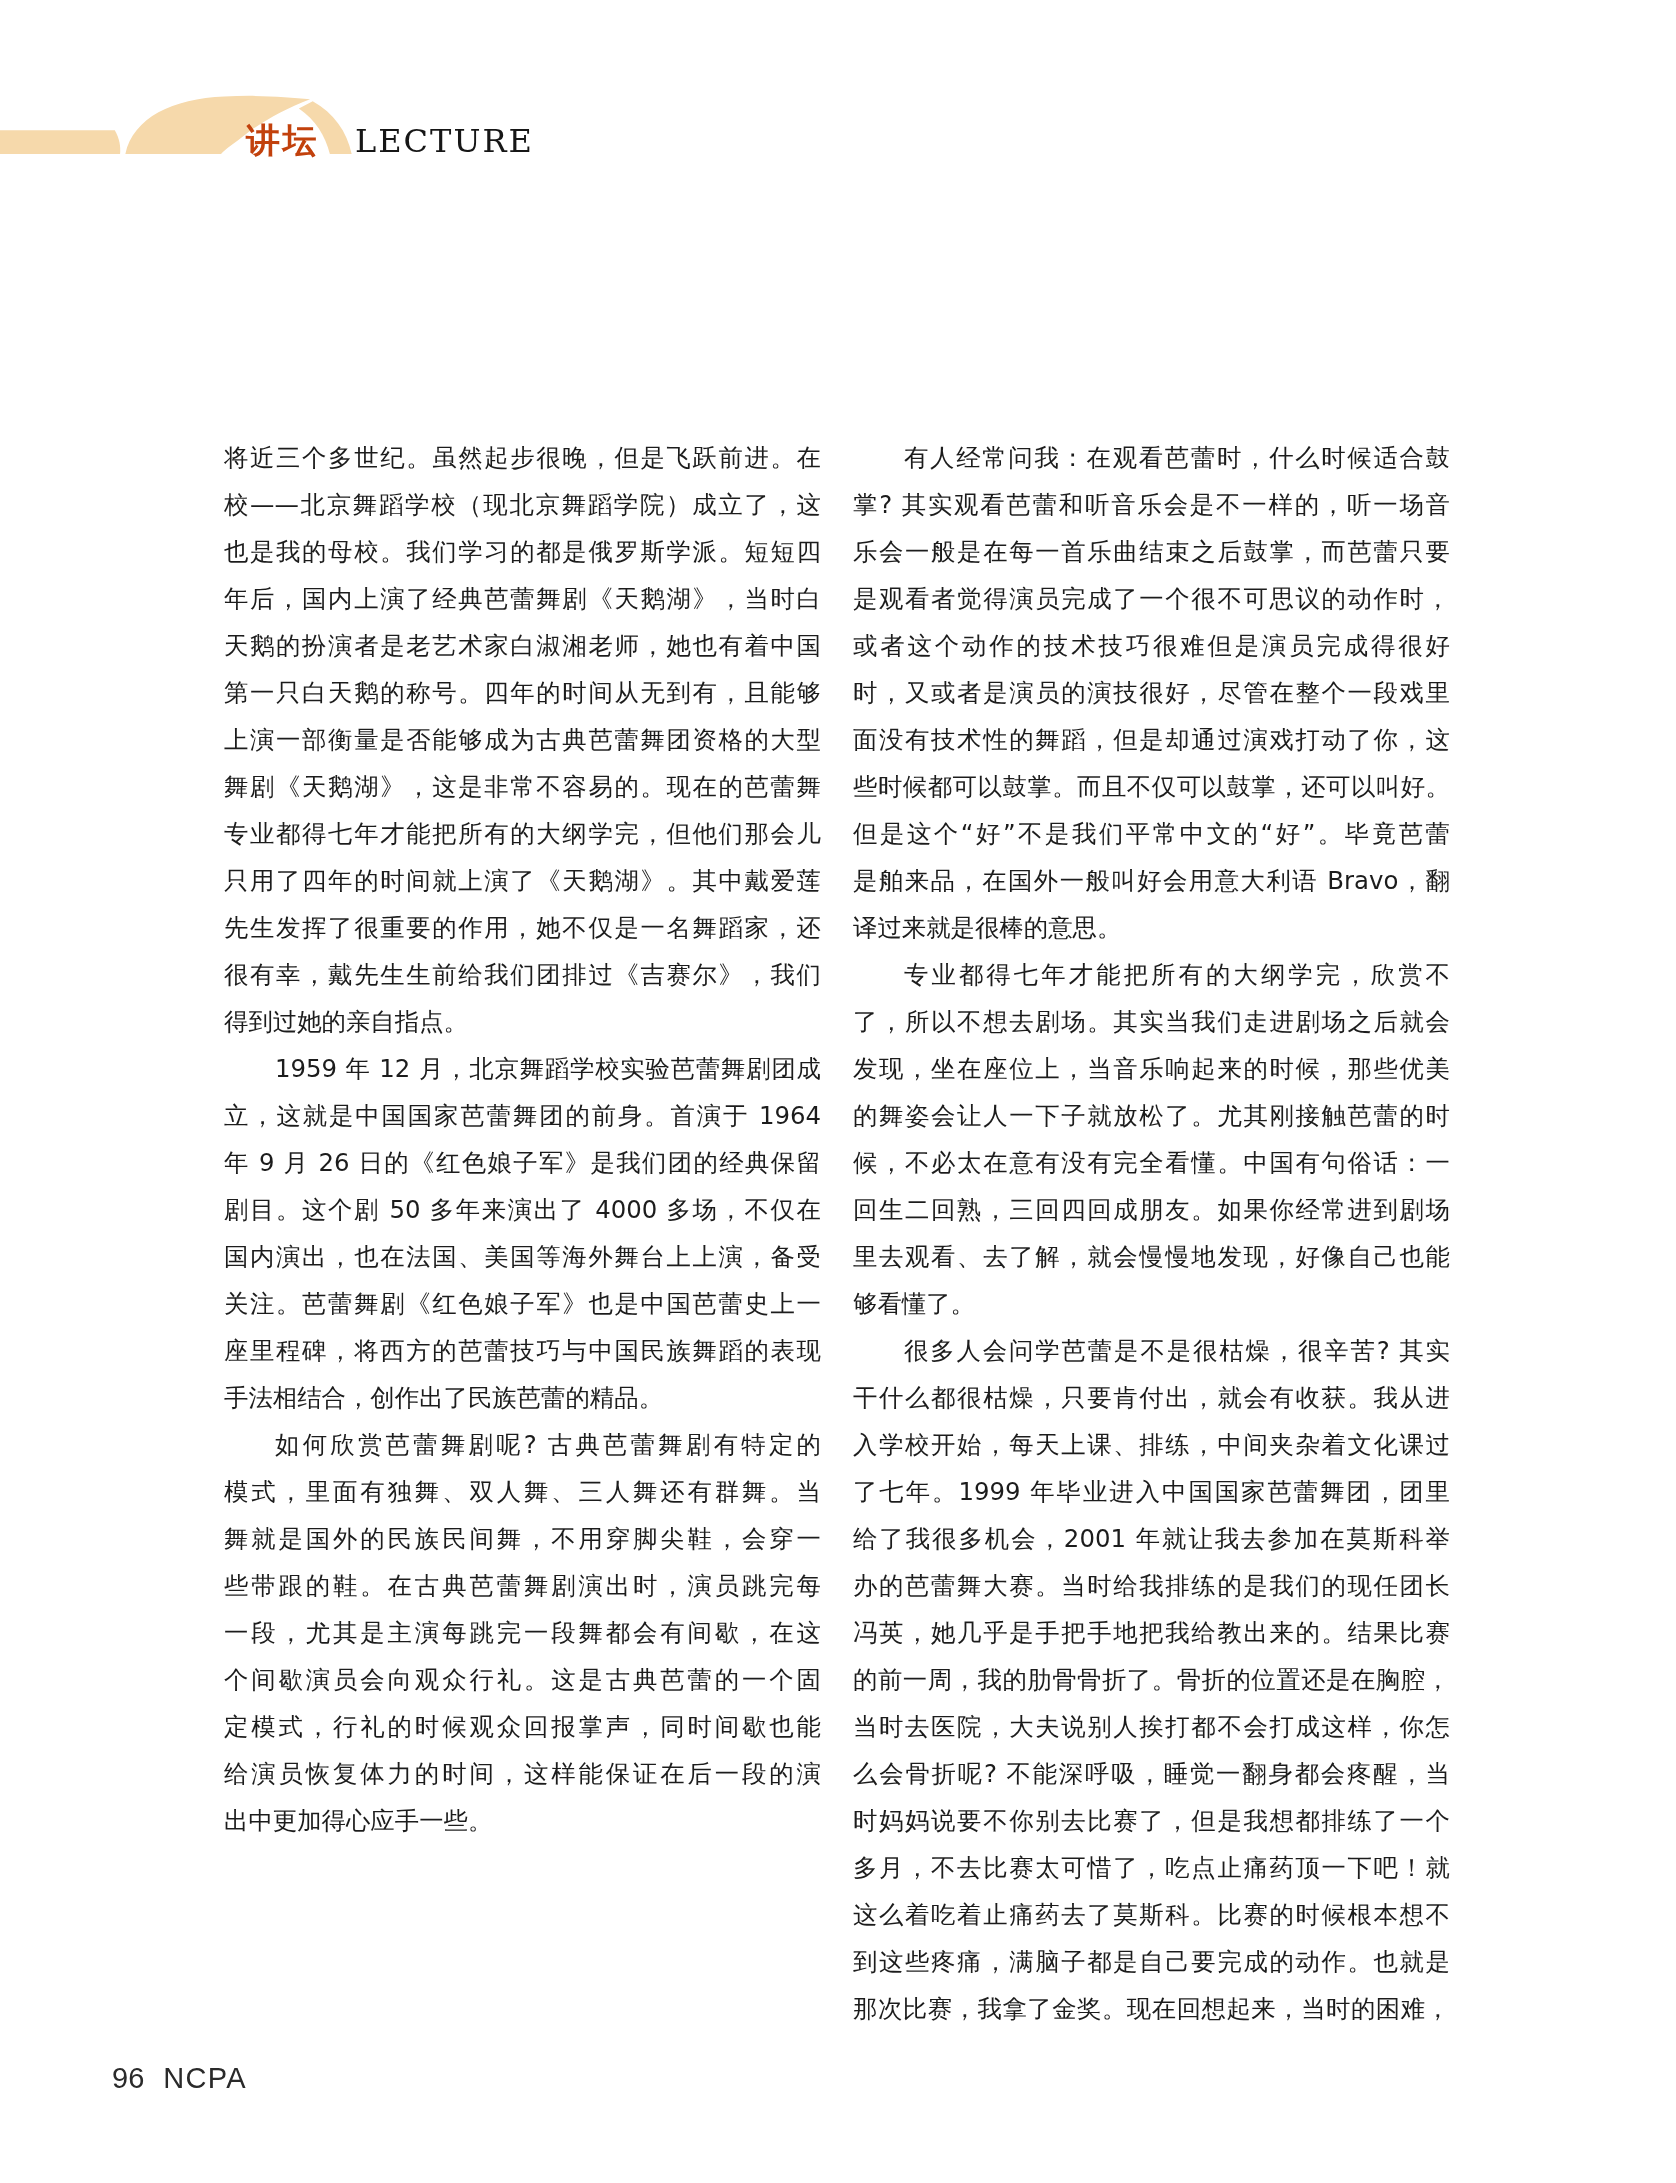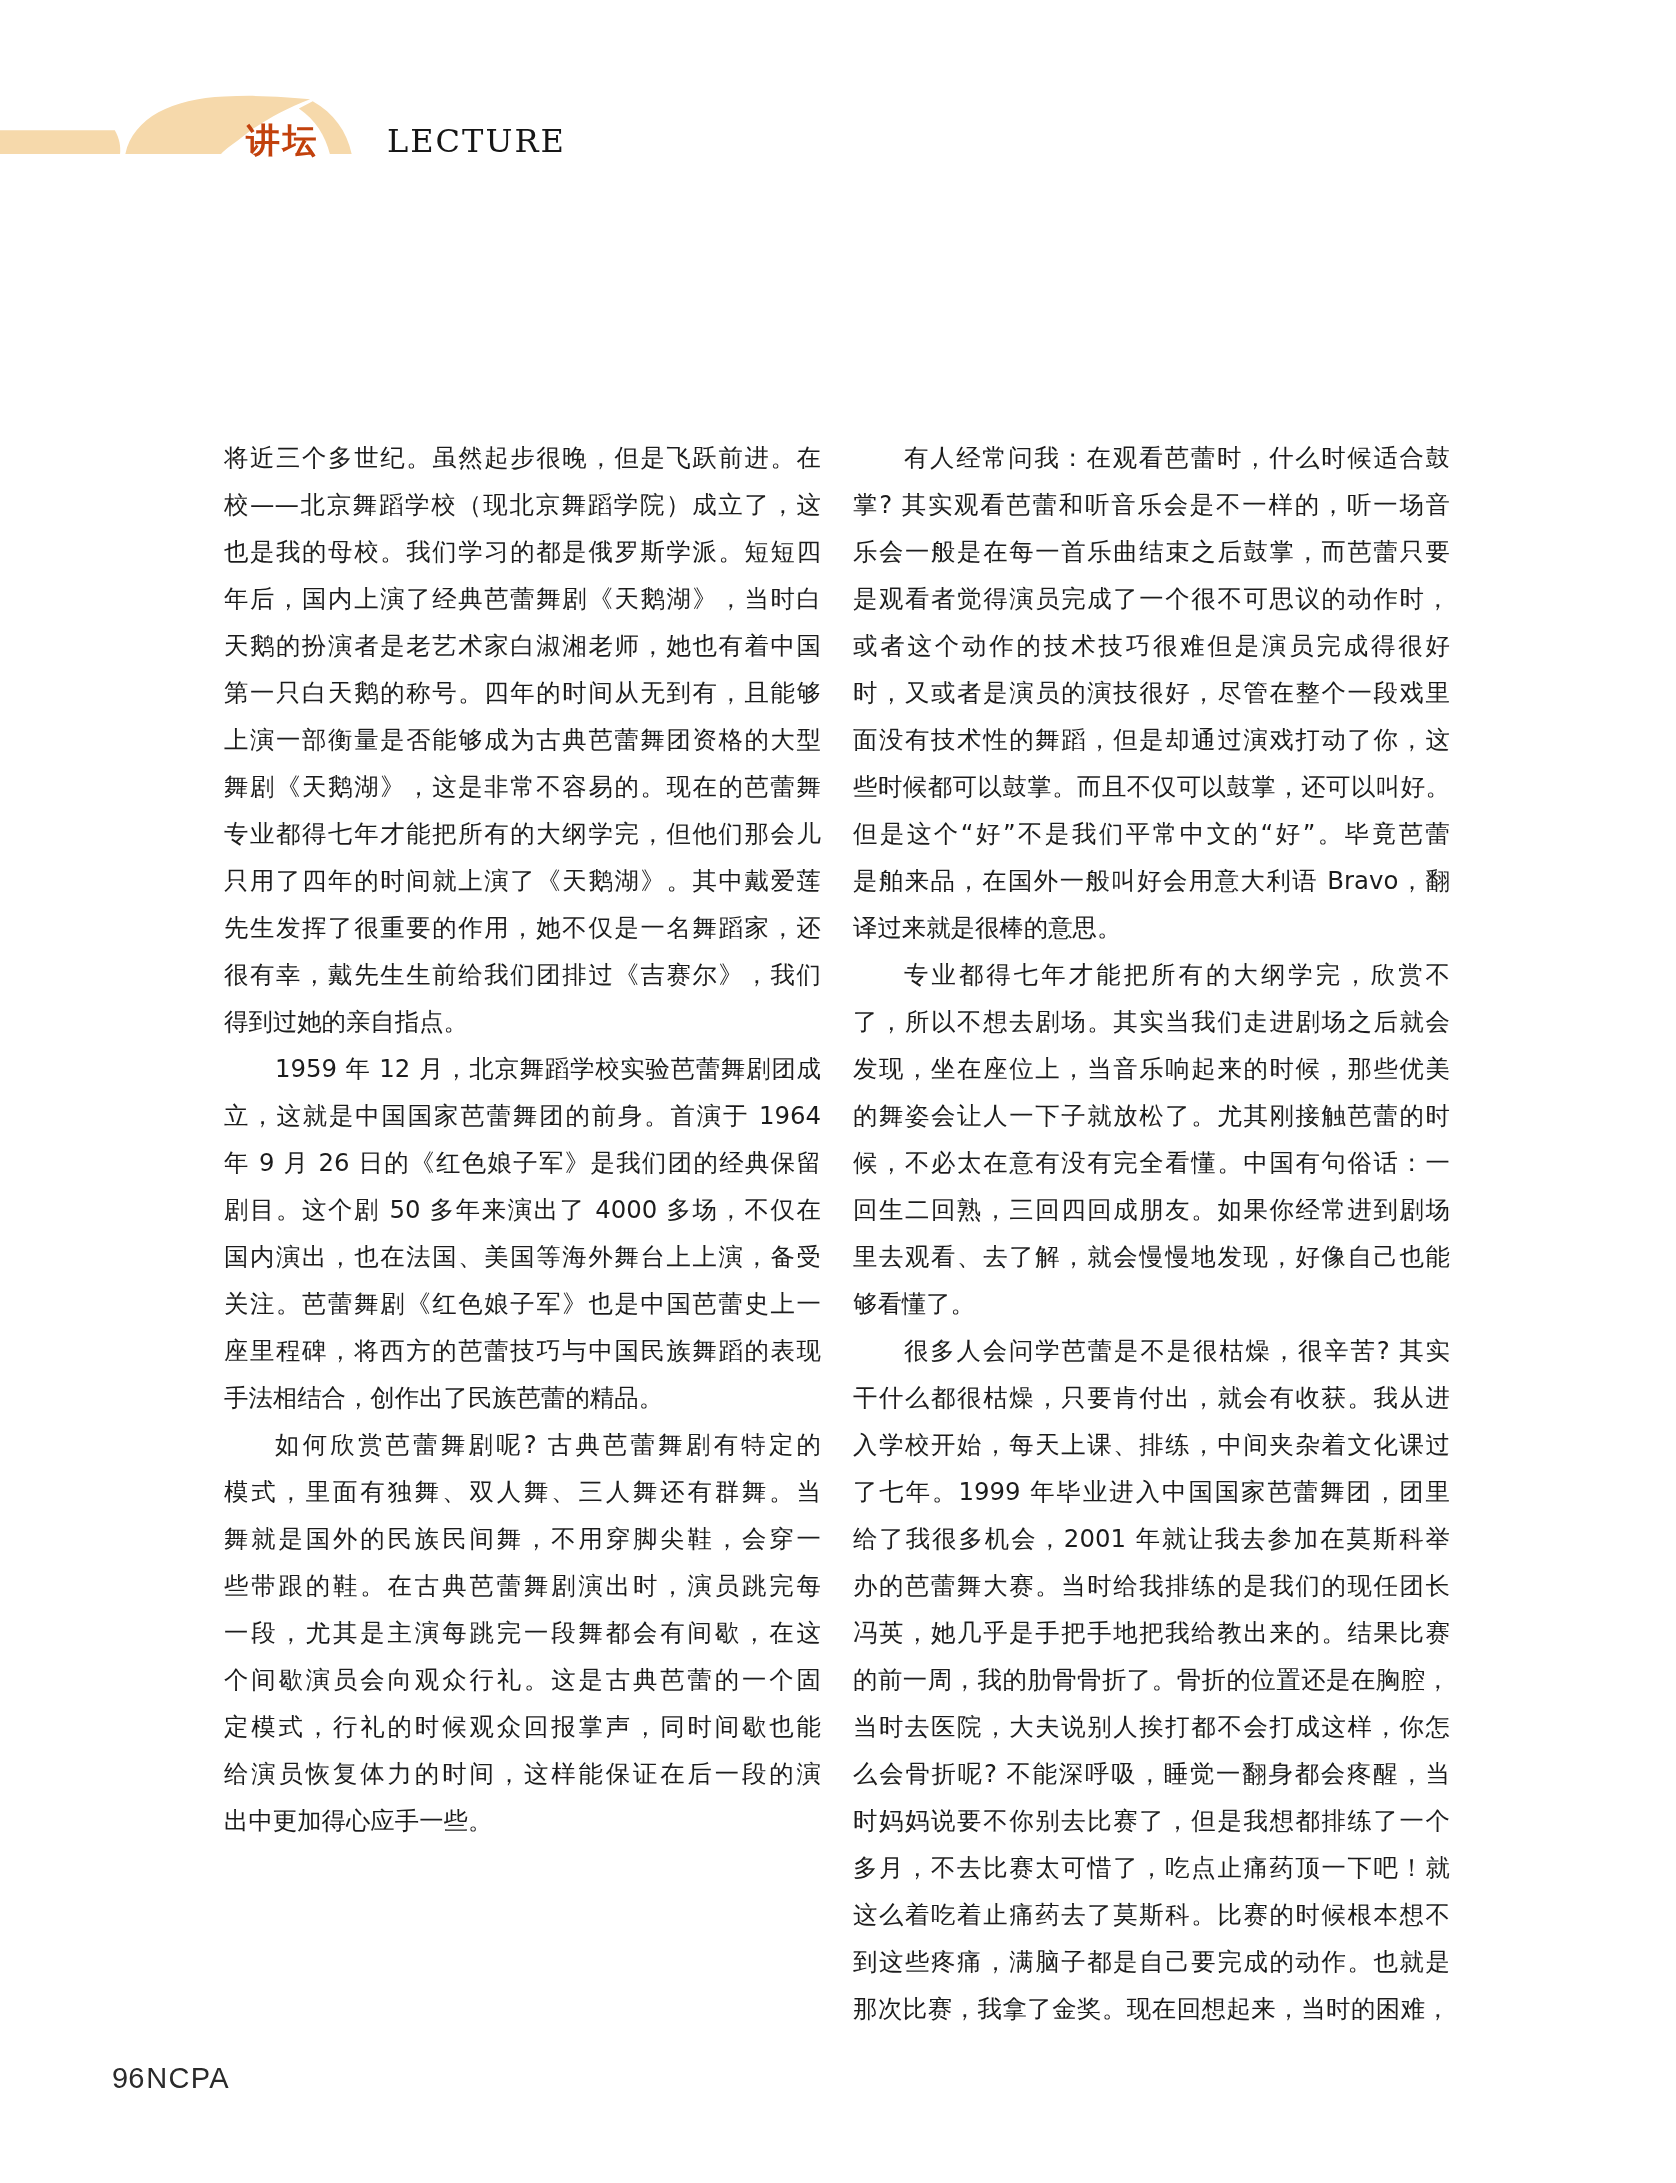--- a/index.html
+++ b/index.html
@@ -15,39 +15,39 @@
   .banner-svg{position:absolute;left:0;top:0;width:541px;height:172px;}
   .section-cn{
     position:absolute;left:246px;top:123px;
     font-size:34px;font-weight:700;letter-spacing:2.6px;
     color:#c2410c;line-height:1;
   }
   .section-en{
     position:absolute;left:355px;top:125px;
     font-family:"DejaVu Serif","Liberation Serif",serif;
     font-size:32px;font-weight:400;letter-spacing:2px;
-    color:#161616;line-height:1;margin-left:32px;
+    color:#161616;line-height:1;
   }
   
   .col{
     position:absolute;top:434px;width:597px;
     font-size:24.4px;line-height:47px;
     color:#1c1c1c;
   }
   .col-left{left:224px;}
   .col-right{left:853px;}
   .ln{text-align:justify;text-align-last:justify;text-justify:inter-character;}
   .ln.pe{text-align-last:left;}
   .ln.ind{text-indent:51px;}
   
   .footer{
     position:absolute;left:112px;top:2064px;
     font-family:"Liberation Sans","DejaVu Sans",sans-serif;
     font-size:29px;color:#2a2a2a;line-height:1;
-    display:flex;align-items:flex-start;gap:2px;
+    display:flex;align-items:flex-start;gap:19px;
   }
   .footer .journal{letter-spacing:1.3px;font-weight:500;}
 </style>
 </head>
 <body>
 
 <div class="page">
 
   <svg class="banner-svg" viewBox="0 0 820 260" aria-hidden="true">
     <path d="M0,197 L174,197 C181,209 183,221 182,233 L0,233 Z" fill="#f6d9ab"></path>

